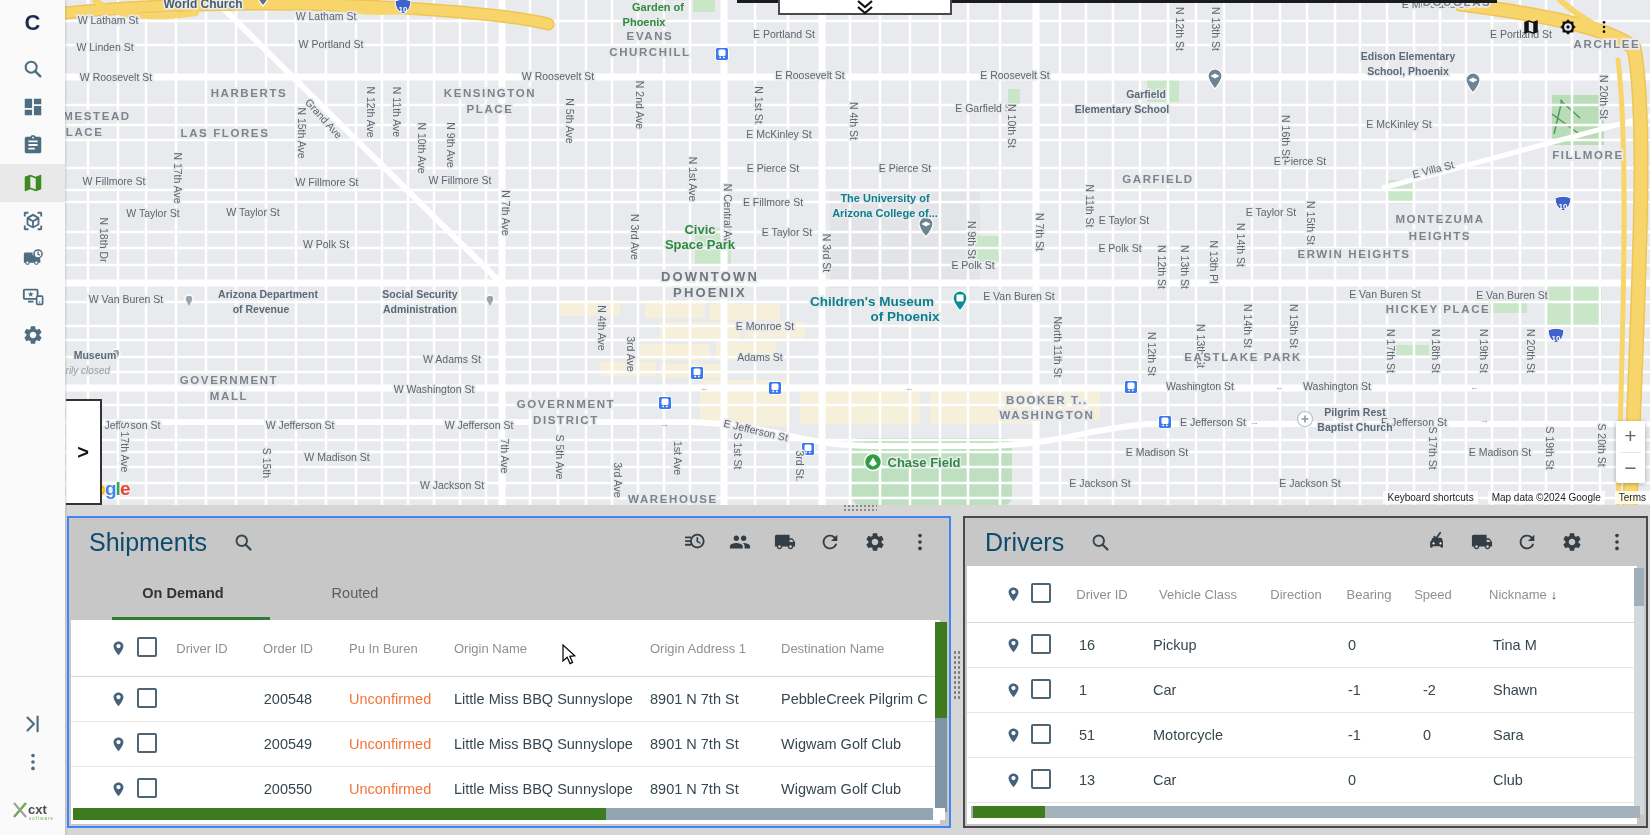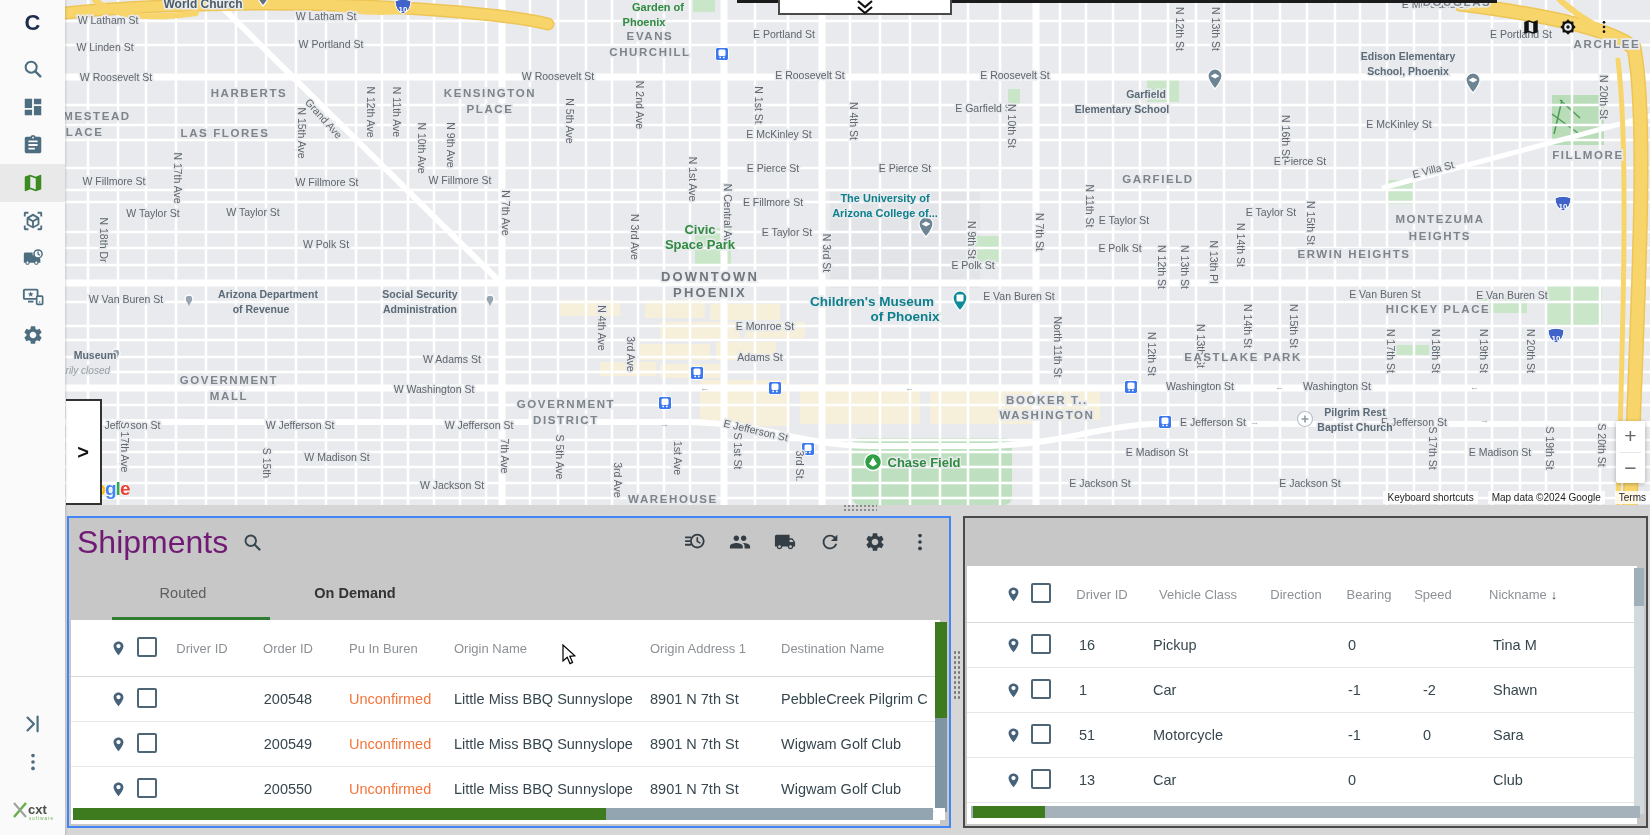--- a/index.html
+++ b/index.html
@@ -45,21 +45,21 @@
   .sb-item{width:65px;height:38px;display:flex;align-items:center;justify-content:center;cursor:pointer;}
   .sb-item.active{background:#e9e9e9;}
   .sb-item svg{width:22px;height:22px;fill:#4d6d80;}
   .sb-item.active svg{fill:#3c8a21;}
   #sb-footer{margin-top:auto;display:flex;flex-direction:column;align-items:center;padding-bottom:8px;}
   
   .panel{position:absolute;top:516px;height:312px;background:#c7c7c7;box-sizing:border-box;}
   #shipments{left:67px;width:884px;border:2px solid #4285f4;}
   #drivers{left:963px;width:685px;border:2px solid #4a4a4a;}
   .p-head{height:48px;display:flex;align-items:center;padding:0 18px 0 8px;}
-  .p-title{font-size:32px;font-weight:bold;color:#701a75;margin:0;font-weight:500;}
+  .p-title{font-size:25px;font-weight:bold;color:#0c4a6e;margin:12px;font-weight:500;}
   .p-search{margin-left:14px;}
   .p-tools{margin-left:auto;display:flex;align-items:center;gap:23px;}
   .tool{width:22px;height:22px;cursor:pointer;}
   .tool svg{width:22px;height:22px;fill:#333d45;}
   
   .tabs{position:relative;height:54px;display:flex;padding-left:28px;}
   .tab{width:172px;display:flex;align-items:center;justify-content:center;font-size:14.5px;color:#5d5d5d;cursor:pointer;}
   .tab.active{color:#333;font-weight:bold;}
   .tab-underline{position:absolute;left:43px;bottom:0;width:158px;height:3px;background:#2e7d32;}
   
@@ -685,25 +685,25 @@
             </svg></span>
         <span class="tool"><svg viewBox="0 0 24 24">
               <use href="#i-gear"></use>
             </svg></span>
         <span class="tool"><svg viewBox="0 0 24 24">
               <use href="#i-more"></use>
             </svg></span>
       </div>
     </div>
     <div class="tabs">
+      <div class="tab active">
+          <span>On Demand</span>
+        </div>
       <div class="tab">
           <span>Routed</span>
-        </div>
-      <div class="tab active">
-          <span>On Demand</span>
         </div>
       <div class="tab-underline"></div>
     </div>
     <div class="tbl">
       <div class="row thead s-grid">
         <span class="cell rowpin">
             <svg viewBox="0 0 24 24">
               <use href="#i-pin"></use>
             </svg>
           </span>
@@ -765,20 +765,43 @@
         <div class="hthumb"></div>
       </div>
     <div class="corner"></div>
   </section>
 
   <div id="panel-splitter">
       <div class="grip"></div>
     </div>
 
   <section class="panel" id="drivers">
+    <div class="p-head">
+      <h2 class="p-title">Drivers</h2>
+      <svg class="p-search" width="21" height="21" viewBox="0 0 24 24" style="color:#37474f">
+          <use href="#i-search"></use>
+        </svg>
+      <div class="p-tools">
+        <span class="tool"><svg viewBox="0 0 24 24" style="color:#333d45">
+              <use href="#i-vcheck"></use>
+            </svg></span>
+        <span class="tool"><svg viewBox="0 0 24 24">
+              <use href="#i-truck"></use>
+            </svg></span>
+        <span class="tool"><svg viewBox="0 0 24 24">
+              <use href="#i-refresh"></use>
+            </svg></span>
+        <span class="tool"><svg viewBox="0 0 24 24">
+              <use href="#i-gear"></use>
+            </svg></span>
+        <span class="tool"><svg viewBox="0 0 24 24">
+              <use href="#i-more"></use>
+            </svg></span>
+      </div>
+    </div>
     <div class="tbl">
       <div class="row thead d-grid">
         <span class="cell rowpin">
             <svg viewBox="0 0 24 24">
               <use href="#i-pin"></use>
             </svg>
           </span>
         <span class="cell"><span class="checkbox"></span></span>
         <span class="cell center">Driver ID</span>
         <span class="cell center">Vehicle Class</span>

